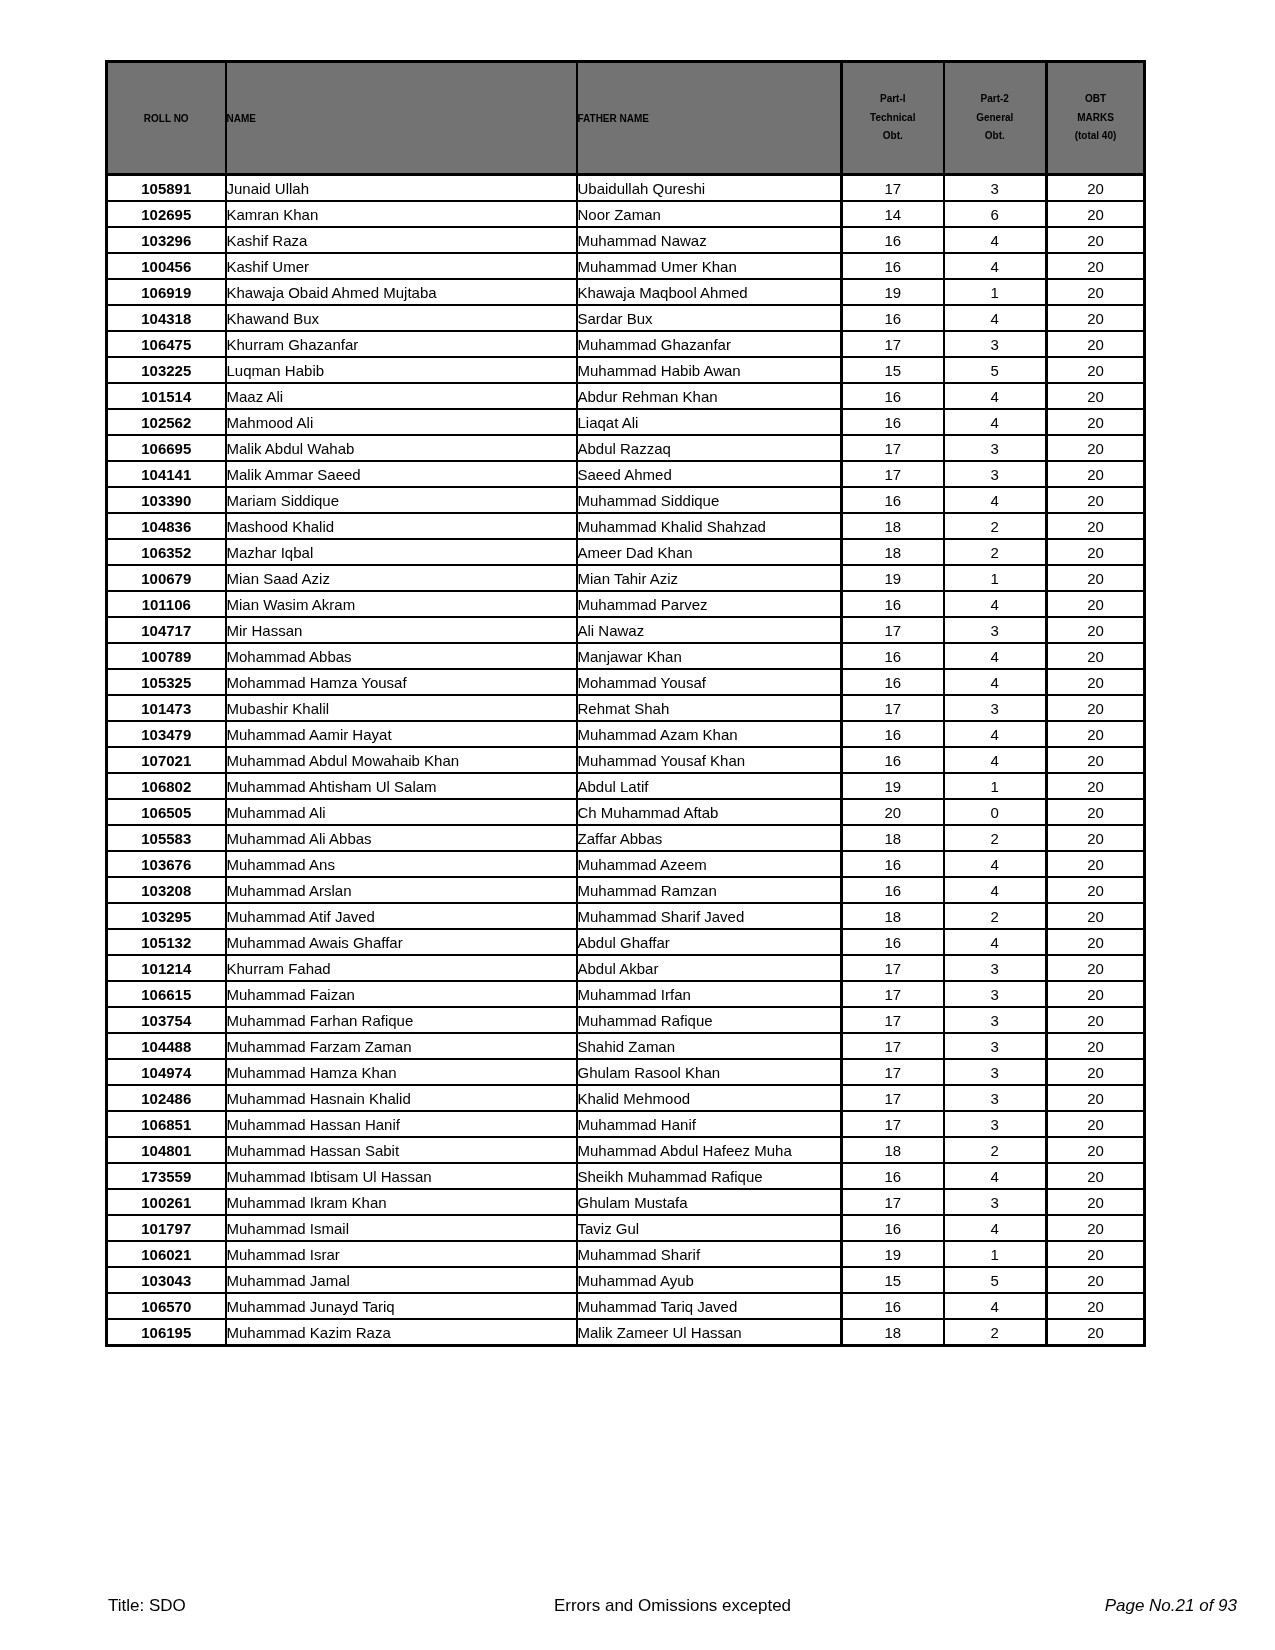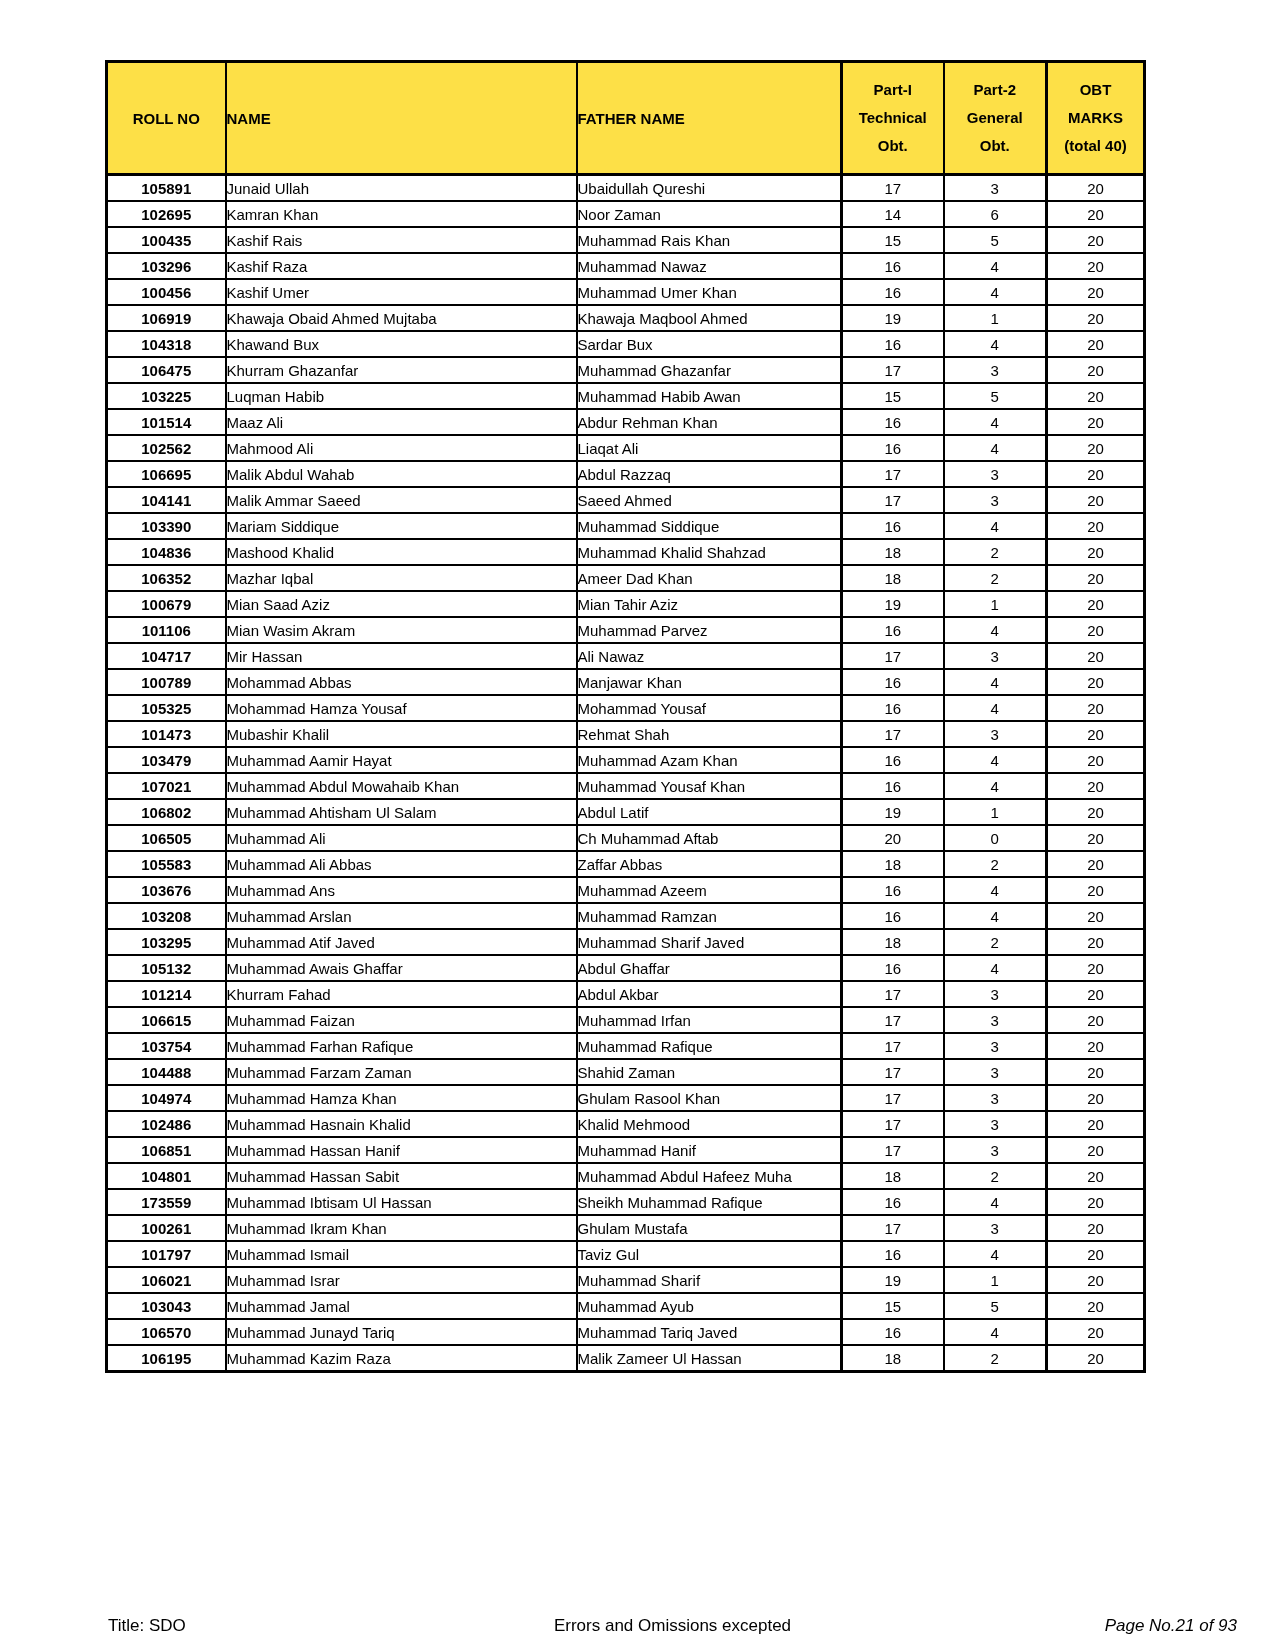--- a/index.html
+++ b/index.html
@@ -27,22 +27,22 @@
   table.results, table.results th, table.results td {
     border: 2px solid #000000;
   }
   table.results {
     border-width: 3px;
   }
   table.results th {
     border-bottom-width: 3px;
     border-top-width: 3px;
     font-weight: bold;
-    font-size: 15px;
-    background: #fde047;
+    font-size: 10px;
+    background: #737373;
     height: 108px;
     vertical-align: middle;
   }
   th.col-roll { text-align: center; }
   th.col-name, th.col-father { text-align: left; padding-left: 0; }
   th.col-part1, th.col-part2, th.col-obt {
     text-align: center;
     white-space: pre-line;
     line-height: 1.85;
   }
@@ -56,21 +56,20 @@
     vertical-align: middle;
   }
   td.cell-roll { text-align: center; font-weight: bold; }
   td.cell-name, td.cell-father { text-align: left; padding-left: 5px; font-weight: normal; }
   td.cell-part1, td.cell-part2, td.cell-obt { text-align: center; }
   .footer-item {
     position: absolute;
     top: 1596px;
     font-size: 17px;
     white-space: nowrap;
-    margin-top: 20px;
   }
   #footer-title  { left: 108px; }
   #footer-center { left: 0; width: 1345px; text-align: center; }
   #footer-page   { right: 38px; font-style: italic; }
 </style>
 </head>
 <body>
 
 <div id="page">
 
@@ -110,28 +109,20 @@
         </tr>
         <tr>
           <td class="cell-roll">102695</td>
           <td class="cell-name">Kamran Khan</td>
           <td class="cell-father">Noor Zaman</td>
           <td class="cell-part1 b-thick-left">14</td>
           <td class="cell-part2">6</td>
           <td class="cell-obt b-thick-left">20</td>
         </tr>
         <tr>
-          <td class="cell-roll">100435</td>
-          <td class="cell-name">Kashif Rais</td>
-          <td class="cell-father">Muhammad Rais Khan</td>
-          <td class="cell-part1 b-thick-left">15</td>
-          <td class="cell-part2">5</td>
-          <td class="cell-obt b-thick-left">20</td>
-        </tr>
-        <tr>
           <td class="cell-roll">103296</td>
           <td class="cell-name">Kashif Raza</td>
           <td class="cell-father">Muhammad Nawaz</td>
           <td class="cell-part1 b-thick-left">16</td>
           <td class="cell-part2">4</td>
           <td class="cell-obt b-thick-left">20</td>
         </tr>
         <tr>
           <td class="cell-roll">100456</td>
           <td class="cell-name">Kashif Umer</td>

